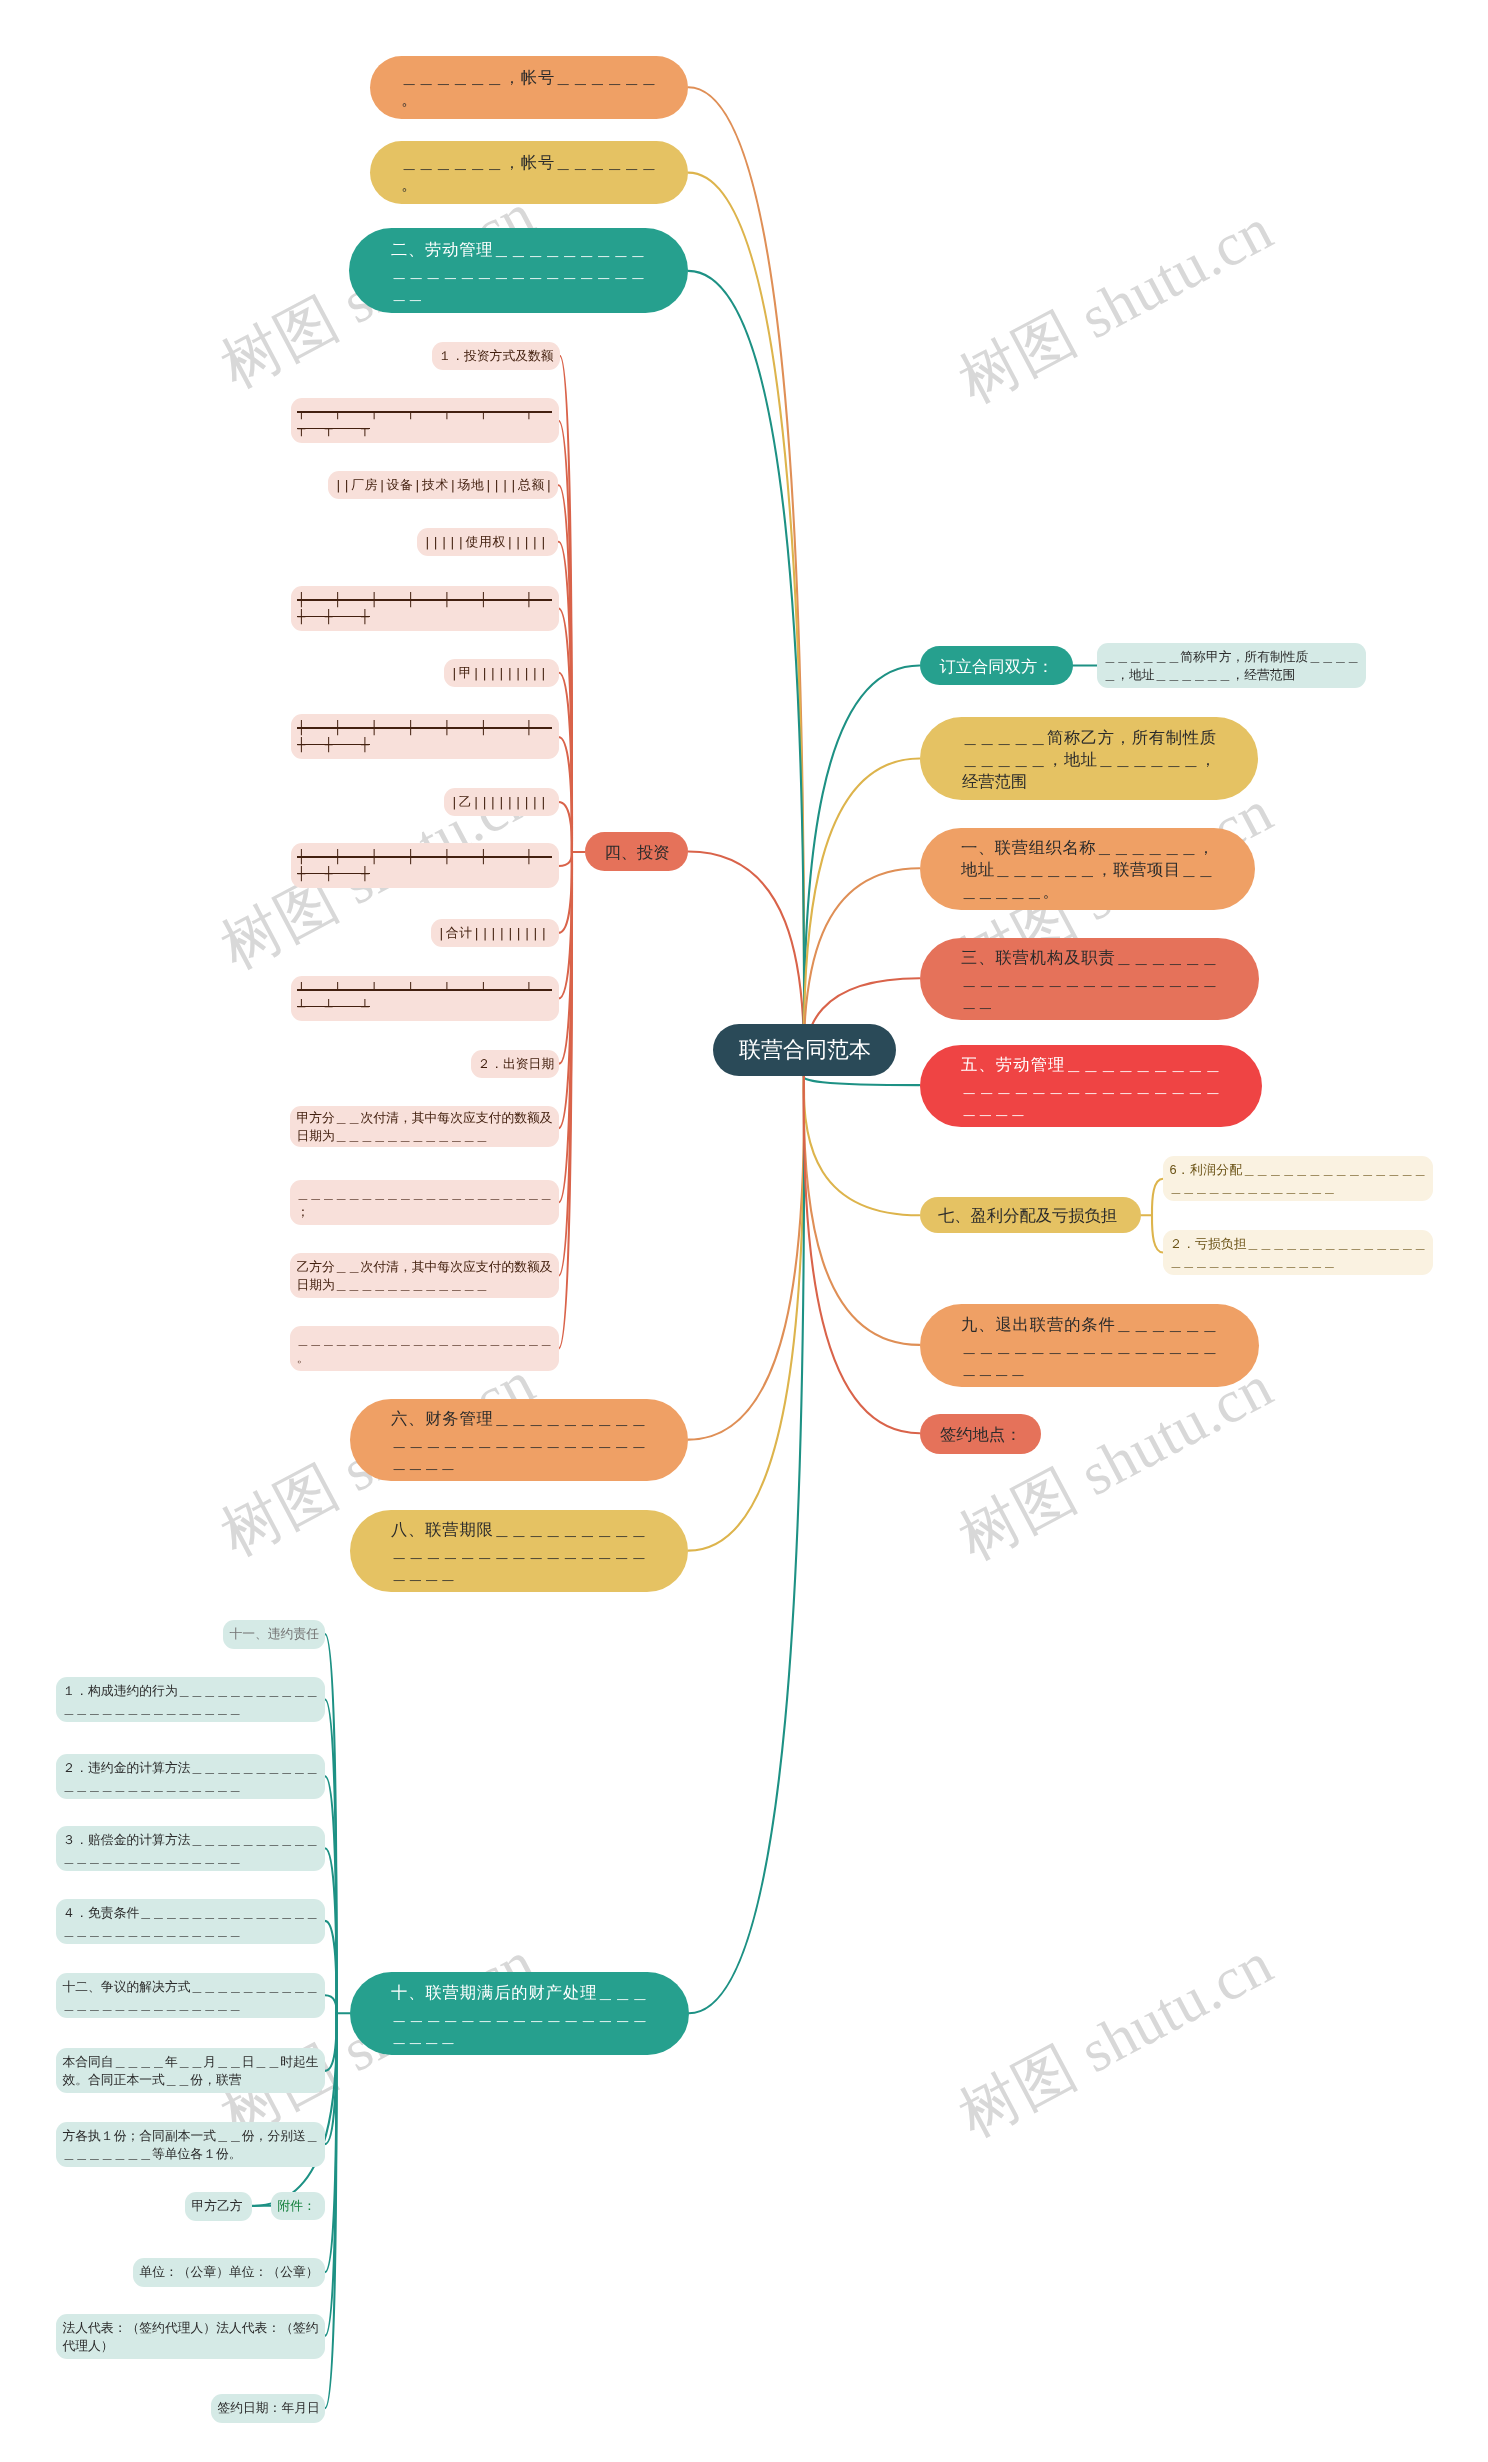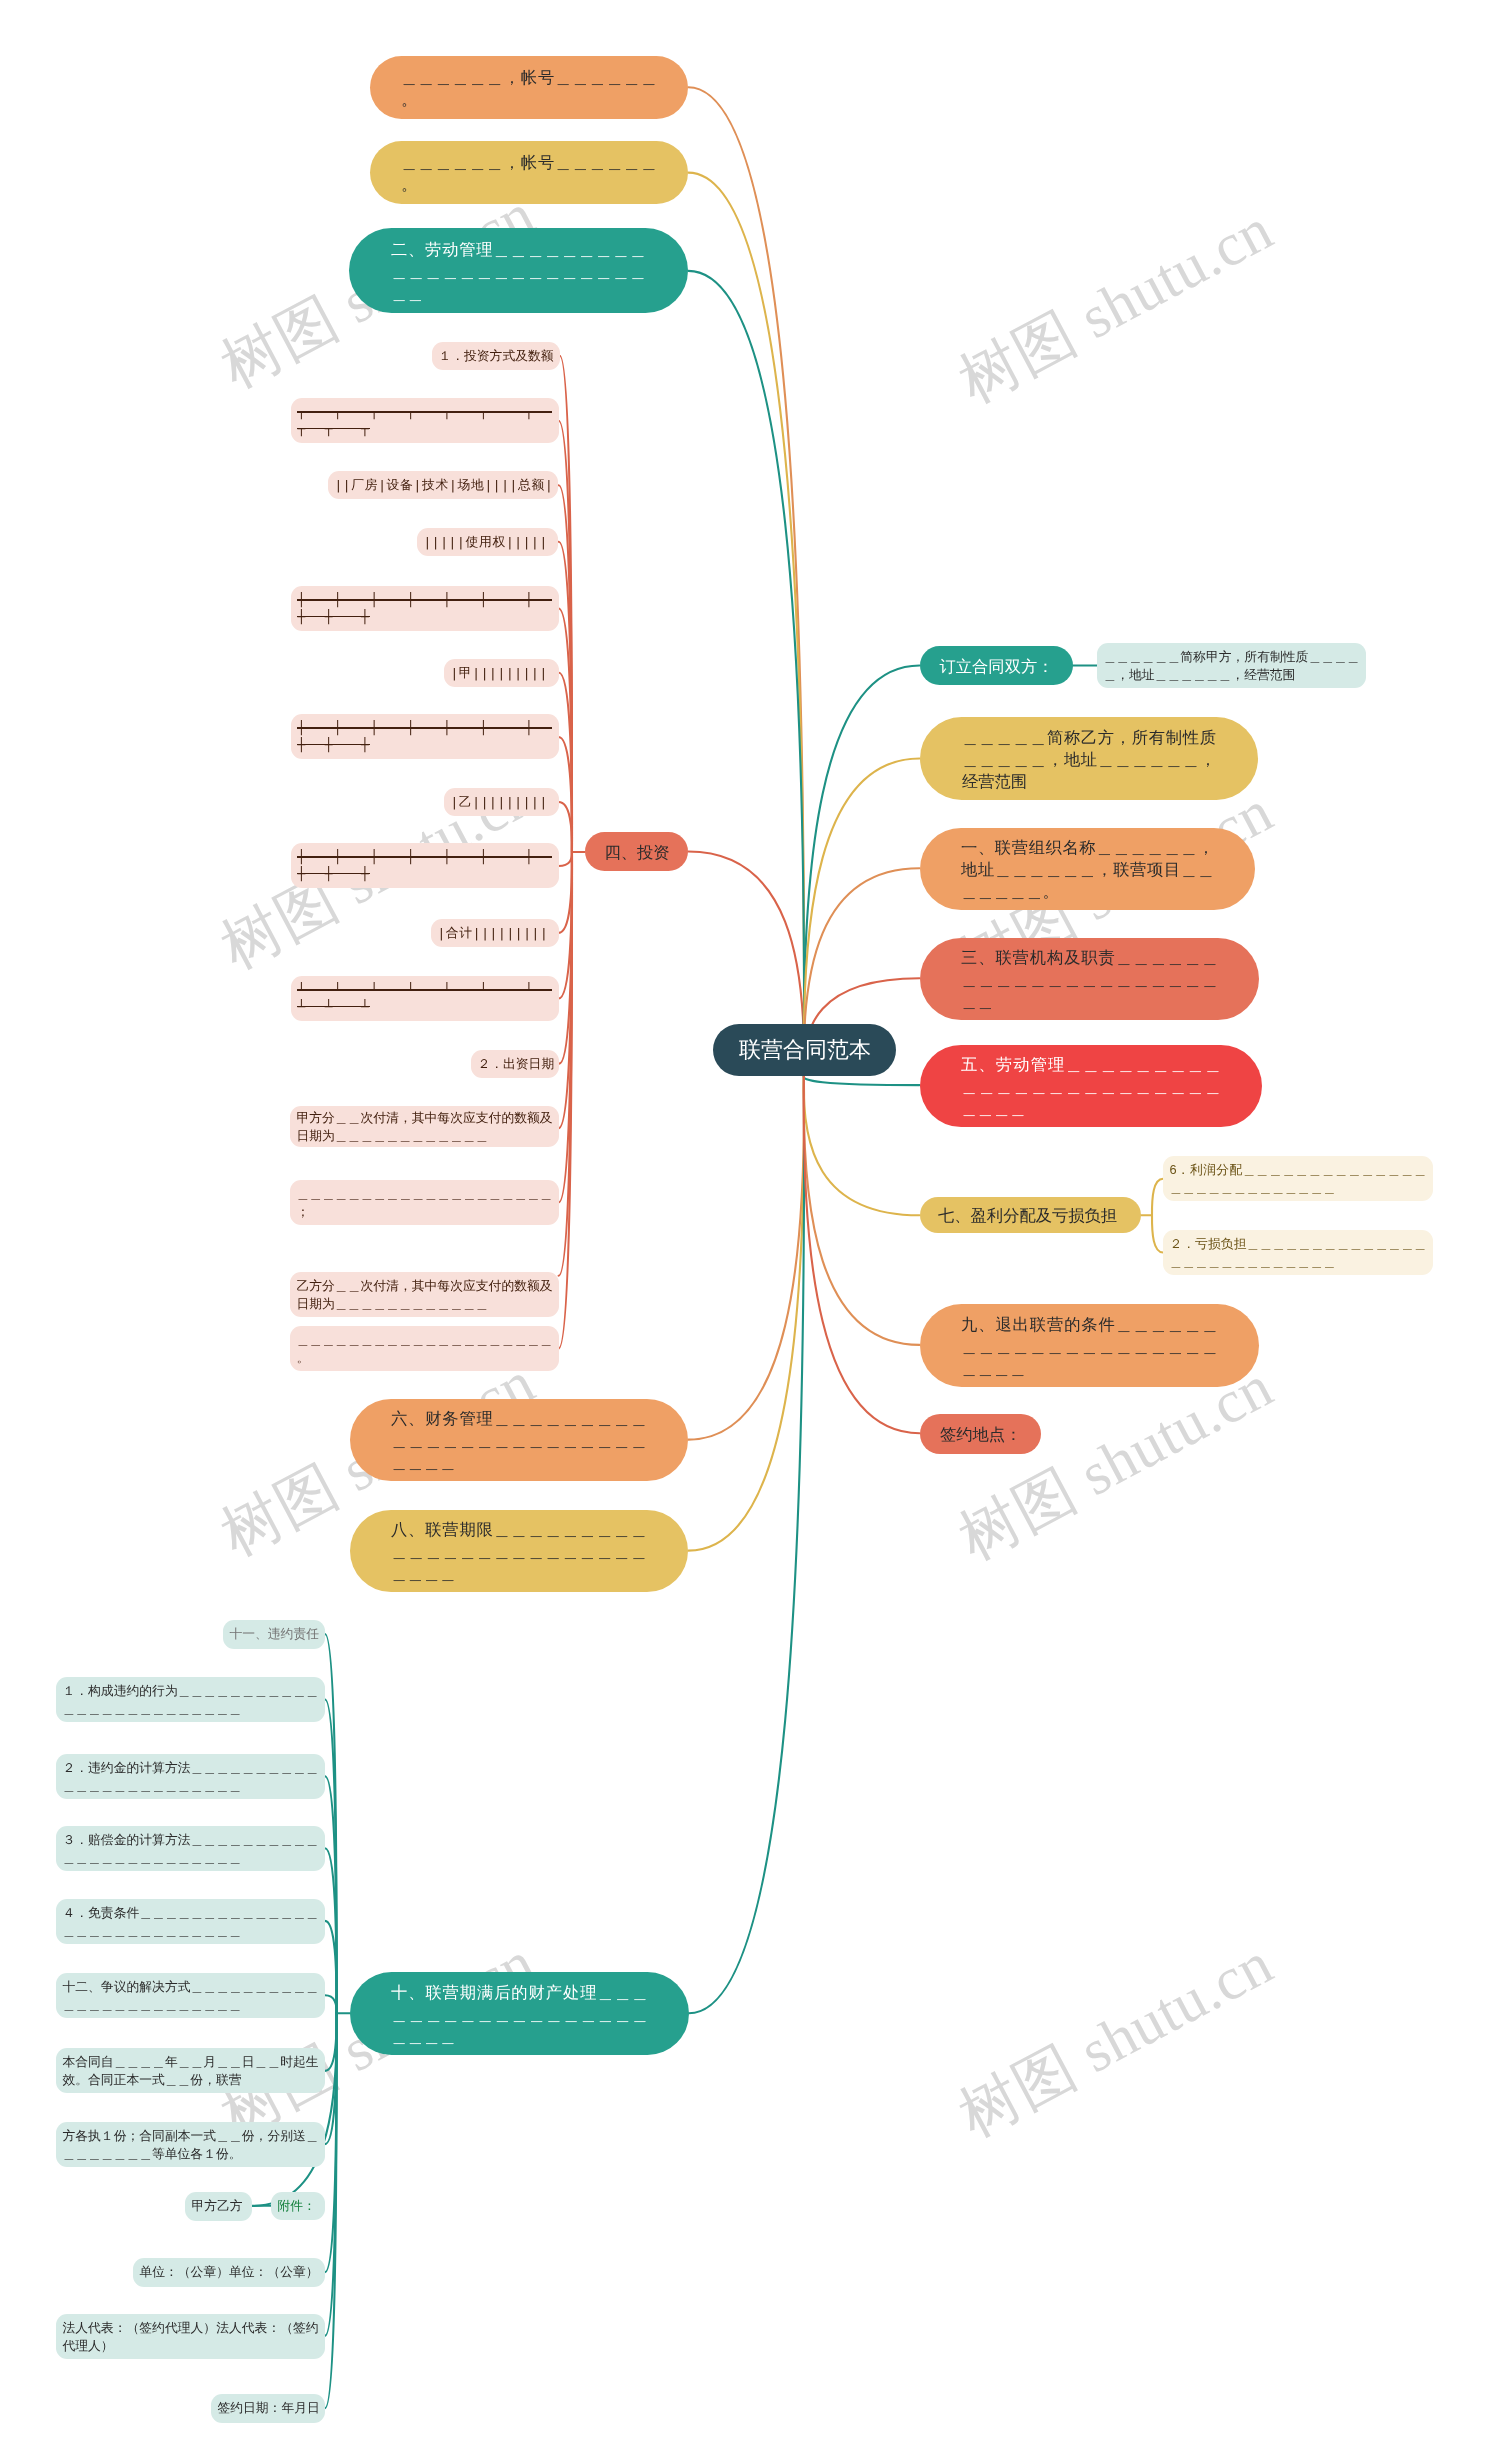--- a/index.html
+++ b/index.html
@@ -134,21 +134,21 @@
     </div>
 <div class="node rect nw" style="left:471px;top:1050px;width:88px;height:28px;background:#f8e0da;color:#43200f;font-size:12.8px;line-height:18px;padding-left:6.4px;padding-right:6.4px;">
       <span class="tx">２．出资日期</span>
     </div>
 <div class="node rect" style="left:290px;top:1106px;width:269px;height:41px;background:#f8e0da;color:#43200f;font-size:12.8px;line-height:18px;padding-left:6.4px;padding-right:6.4px;">
       <span class="tx">甲方分＿＿次付清，其中每次应支付的数额及日期为＿＿＿＿＿＿＿＿＿＿＿＿</span>
     </div>
 <div class="node rect" style="left:290px;top:1180px;width:269px;height:45px;background:#f8e0da;color:#43200f;font-size:12.8px;line-height:18px;padding-left:6.4px;padding-right:6.4px;">
       <span class="tx">＿＿＿＿＿＿＿＿＿＿＿＿＿＿＿＿＿＿＿＿；</span>
     </div>
-<div class="node rect" style="left:290px;top:1253px;width:269px;height:45px;background:#f8e0da;color:#43200f;font-size:12.8px;line-height:18px;padding-left:6.4px;padding-right:6.4px;margin-top:19px;">
+<div class="node rect" style="left:290px;top:1253px;width:269px;height:45px;background:#f8e0da;color:#43200f;font-size:12.8px;line-height:18px;padding-left:6.4px;padding-right:6.4px;">
       <span class="tx">乙方分＿＿次付清，其中每次应支付的数额及日期为＿＿＿＿＿＿＿＿＿＿＿＿</span>
     </div>
 <div class="node rect" style="left:290px;top:1326px;width:269px;height:45px;background:#f8e0da;color:#43200f;font-size:12.8px;line-height:18px;padding-left:6.4px;padding-right:6.4px;">
       <span class="tx">＿＿＿＿＿＿＿＿＿＿＿＿＿＿＿＿＿＿＿＿。</span>
     </div>
 <div class="node pill" style="left:350px;top:1399px;width:338px;height:82px;background:#efa065;color:#2b2b2b;font-size:16.3px;line-height:22px;padding-left:41px;padding-right:41px;">
       <span class="tx">六、财务管理＿＿＿＿＿＿＿＿＿＿＿＿＿＿＿＿＿＿＿＿＿＿＿＿＿＿＿＿</span>
     </div>
 <div class="node pill" style="left:350px;top:1510px;width:338px;height:82px;background:#e5c263;color:#2b2b2b;font-size:16.3px;line-height:22px;padding-left:41px;padding-right:41px;">
       <span class="tx">八、联营期限＿＿＿＿＿＿＿＿＿＿＿＿＿＿＿＿＿＿＿＿＿＿＿＿＿＿＿＿</span>

